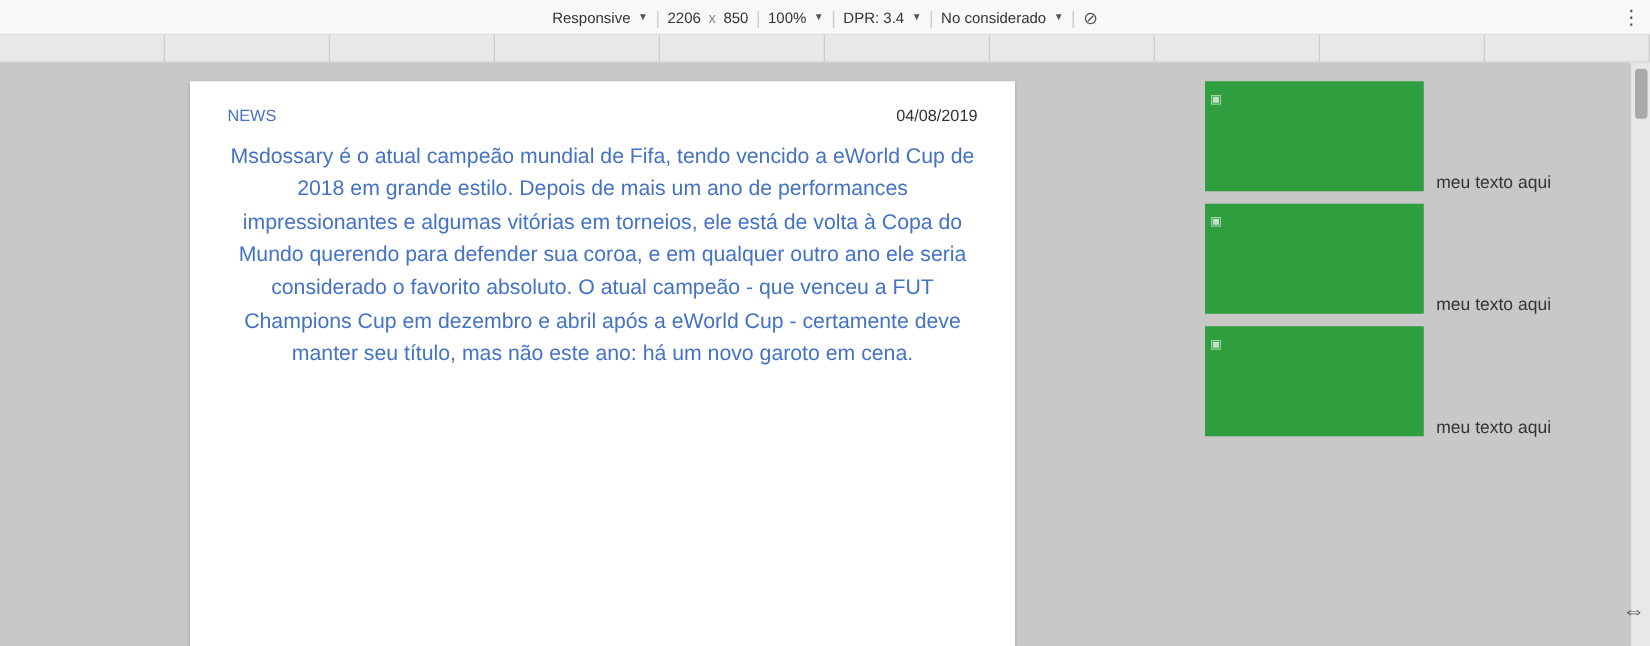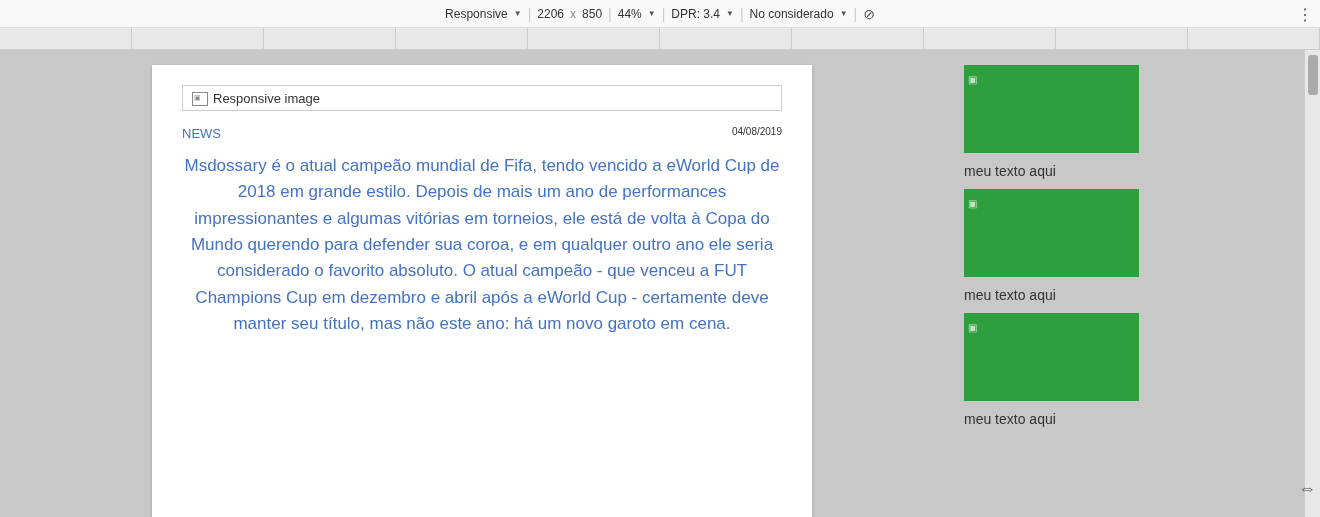--- a/index.html
+++ b/index.html
@@ -139,21 +139,21 @@
       justify-content: space-between;
       margin-bottom: 12px;
     }
     .news-label {
       color: #4472C4;
       font-size: 13px;
       font-weight: normal;
     }
     .news-date {
       color: #333;
-      font-size: 10px;
+      font-size: 13px;
     }
 
     .news-body {
       font-size: 17px;
       line-height: 1.55;
       color: #4472C4;
       text-align: center;
     }
 
     
@@ -161,23 +161,22 @@
       width: 340px;
       padding: 15px 15px 15px 0;
       display: flex;
       flex-direction: column;
       gap: 10px;
       align-items: flex-start;
     }
 
     .image-card {
       display: flex;
-      align-items: flex-start;
+      align-items: flex-end;
       gap: 10px;
-      flex-direction: column;
     }
     .green-box {
       width: 175px;
       height: 88px;
       background: #2e9e3e;
       flex-shrink: 0;
       position: relative;
     }
     .green-box-broken {
       position: absolute;
@@ -228,21 +227,21 @@
   <div class="toolbar-dropdown">
     <span>Responsive</span>
     <span class="arrow">▼</span>
   </div>
   <span class="toolbar-separator">|</span>
   <span>2206</span>
   <span class="toolbar-x">x</span>
   <span>850</span>
   <span class="toolbar-separator">|</span>
   <div class="toolbar-dropdown">
-    <span>44%</span>
+    <span>100%</span>
     <span class="arrow">▼</span>
   </div>
   <span class="toolbar-separator">|</span>
   <div class="toolbar-dropdown">
     <span>DPR: 3.4</span>
     <span class="arrow">▼</span>
   </div>
   <span class="toolbar-separator">|</span>
   <div class="toolbar-dropdown">
     <span>No considerado</span>
@@ -268,24 +267,20 @@
   <div class="tab-segment"></div>
   <div class="tab-segment"></div>
 </div>
 
 <div class="main-area">
 
   <div class="page-container">
     <div class="page">
 
       
-      <div class="responsive-image-container">
-        <span class="img-broken-icon"></span>
-        <span class="responsive-image-label">Responsive image</span>
-      </div>
 
       
       <div class="news-header">
         <span class="news-label">NEWS</span>
         <span class="news-date">04/08/2019</span>
       </div>
 
       
       <p class="news-body">Msdossary é o atual campeão mundial de Fifa, tendo vencido a eWorld Cup de 2018 em grande estilo. Depois de mais um ano de performances impressionantes e algumas vitórias em torneios, ele está de volta à Copa do Mundo querendo para defender sua coroa, e em qualquer outro ano ele seria considerado o favorito absoluto. O atual campeão - que venceu a FUT Champions Cup em dezembro e abril após a eWorld Cup - certamente deve manter seu título, mas não este ano: há um novo garoto em cena.</p>
 

